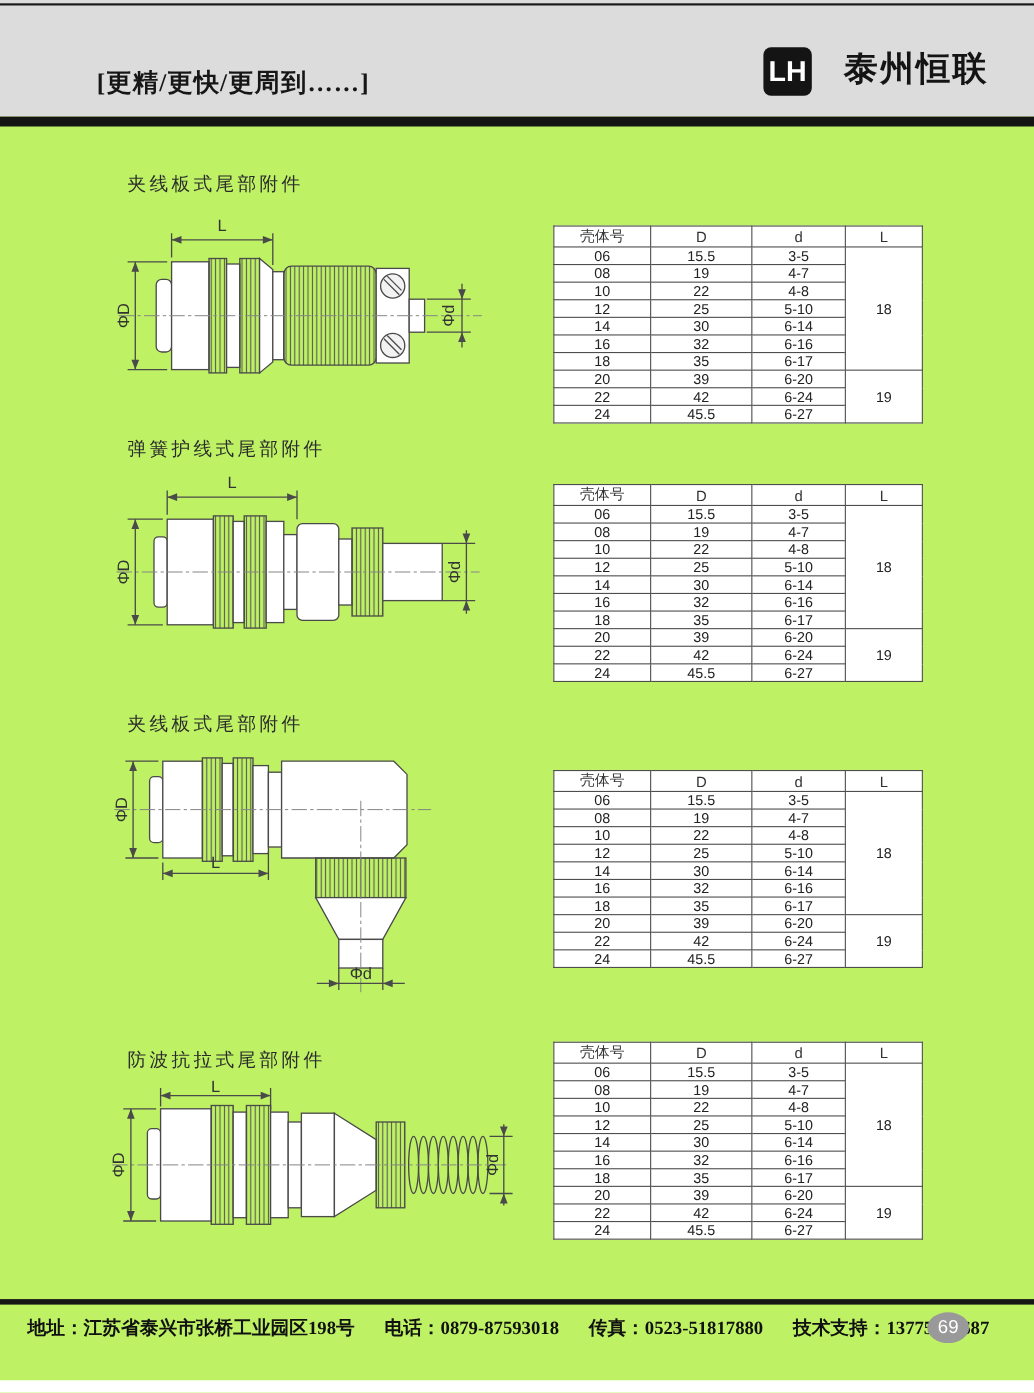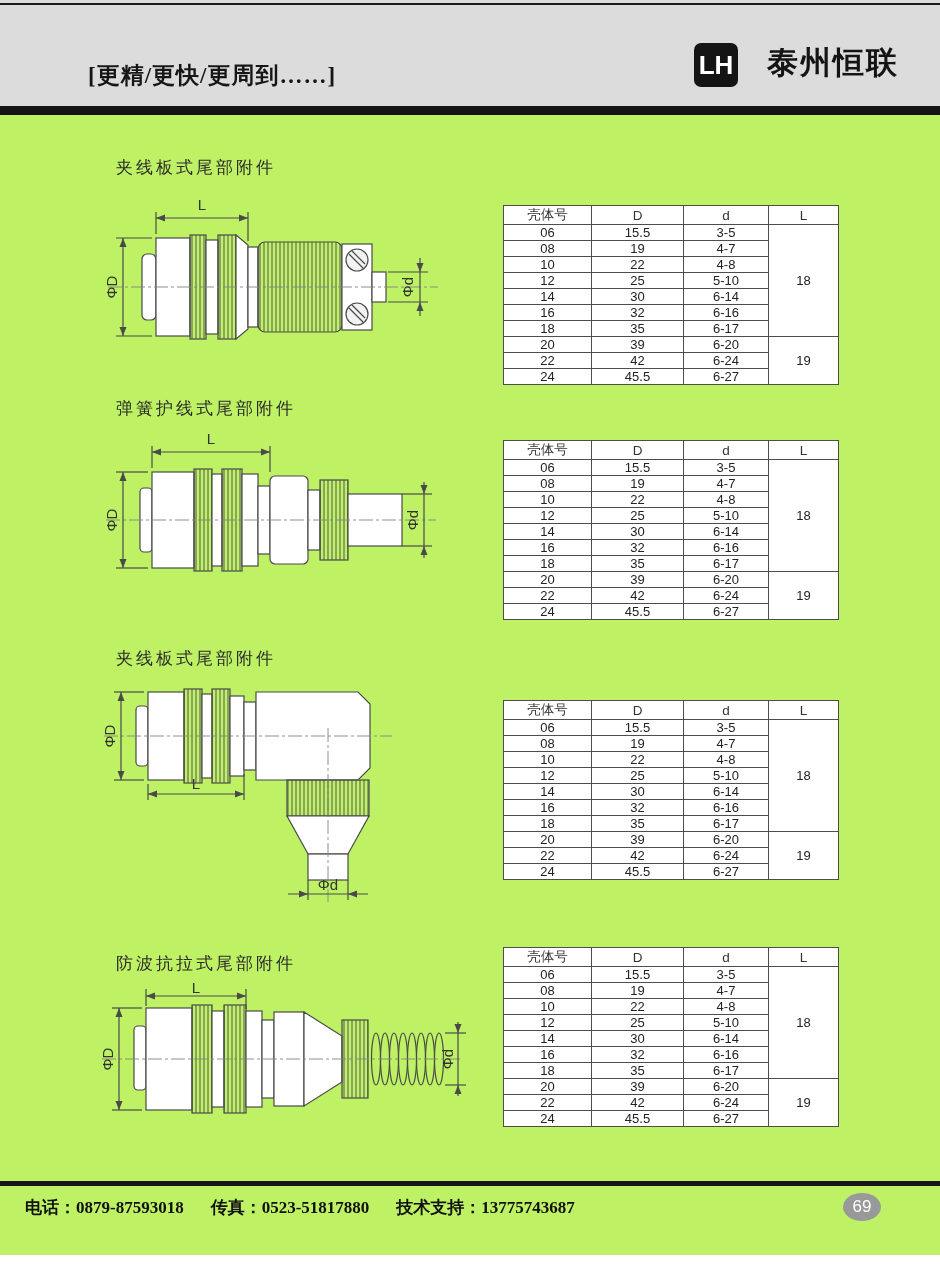--- a/index.html
+++ b/index.html
@@ -541,19 +541,20 @@
         <tr>
           <td>24</td>
           <td>45.5</td>
           <td>6-27</td>
         </tr>
       </tbody>
     </table>
 
   <div class="ftr-line"></div>
   <div class="ftr">
+    <span><span>地址：</span><span>江苏省泰兴市张桥工业园区198号</span></span>
     <span><span>电话：</span><span>0879-87593018</span></span>
     <span><span>传真：</span><span>0523-51817880</span></span>
     <span><span>技术支持：</span><span>13775743687</span></span>
   </div>
   <div class="badge">69</div>
 
 </div>
 
 </body></html>

